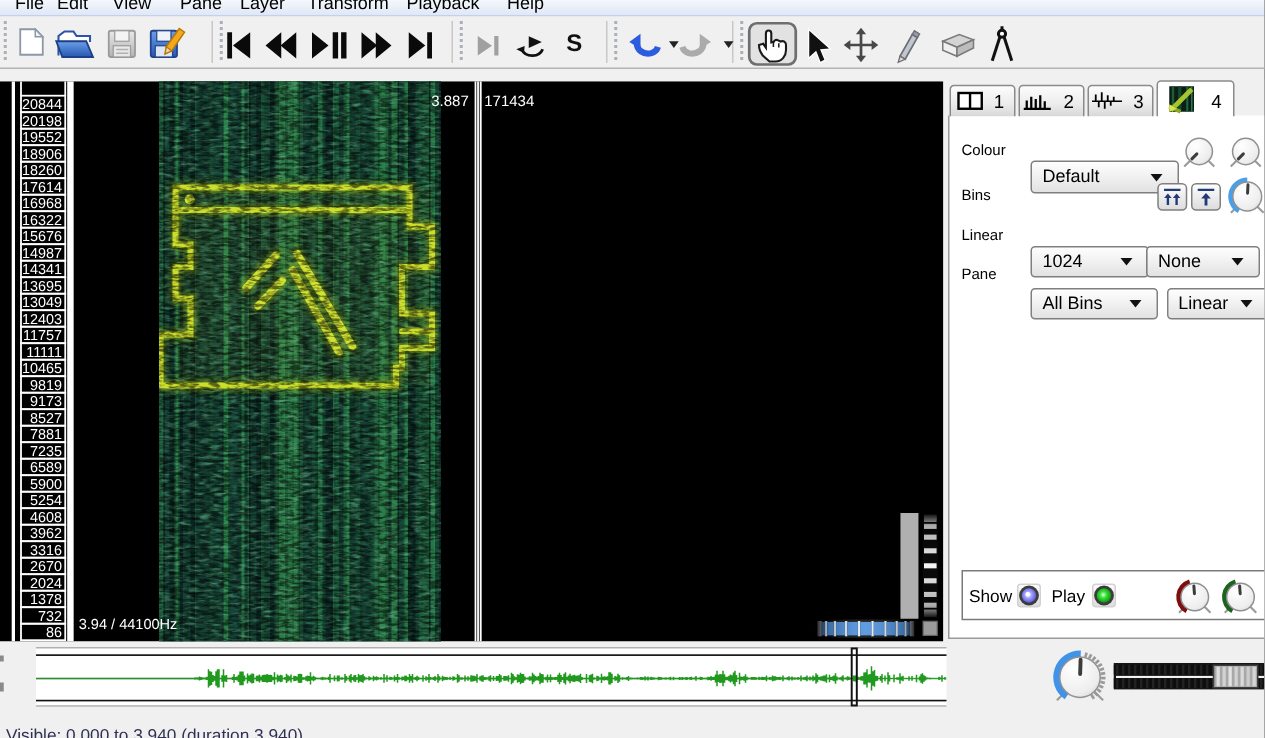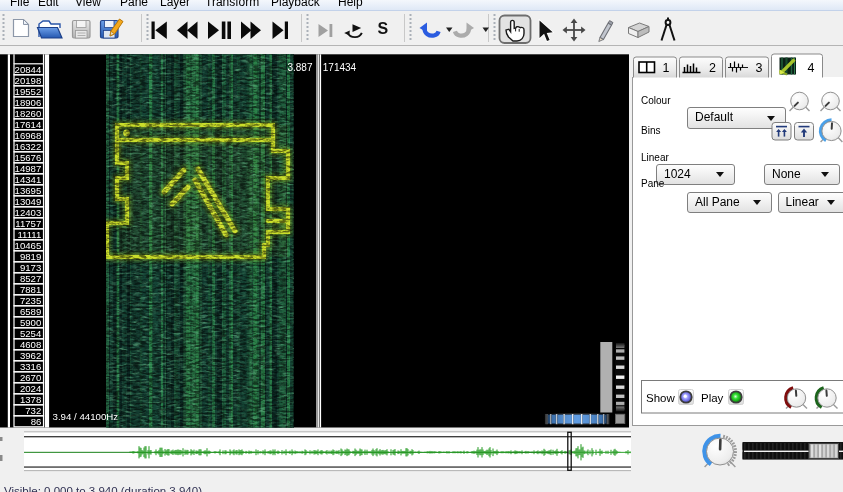--- a/index.html
+++ b/index.html
@@ -489,31 +489,31 @@
   </g>
 </svg>
 
 <span class="lbl" style="left:641px;top:94.5px">Colour</span>
 <div class="combo" style="left:687px;top:90.5px;width:97px;height:20px">
       <span>Default</span>
       <i></i>
     </div>
 <span class="lbl" style="left:641px;top:124.5px">Bins</span>
 <span class="lbl" style="left:641px;top:151.5px">Linear</span>
-<div class="combo" style="left:656px;top:147.5px;width:77px;height:19px">
+<div class="combo" style="left:687px;top:147.5px;width:77px;height:19px">
       <span>1024</span>
       <i></i>
     </div>
 <div class="combo" style="left:764px;top:147.5px;width:74px;height:19px">
       <span>None</span>
       <i></i>
     </div>
 <span class="lbl" style="left:641px;top:177.5px">Pane</span>
 <div class="combo" style="left:687px;top:175.5px;width:83px;height:19px">
-      <span>All Pane</span>
+      <span>All Bins</span>
       <i></i>
     </div>
 <div class="combo" style="left:777.5px;top:175.5px;width:66px;height:19px">
       <span>Linear</span>
       <i></i>
     </div>
 
 <svg class="abs" style="left:629px;top:53px" width="214" height="439" viewBox="0 0 214 439">
   <defs>
     <radialGradient id="kb" cx="0.35" cy="0.3" r="0.9">

